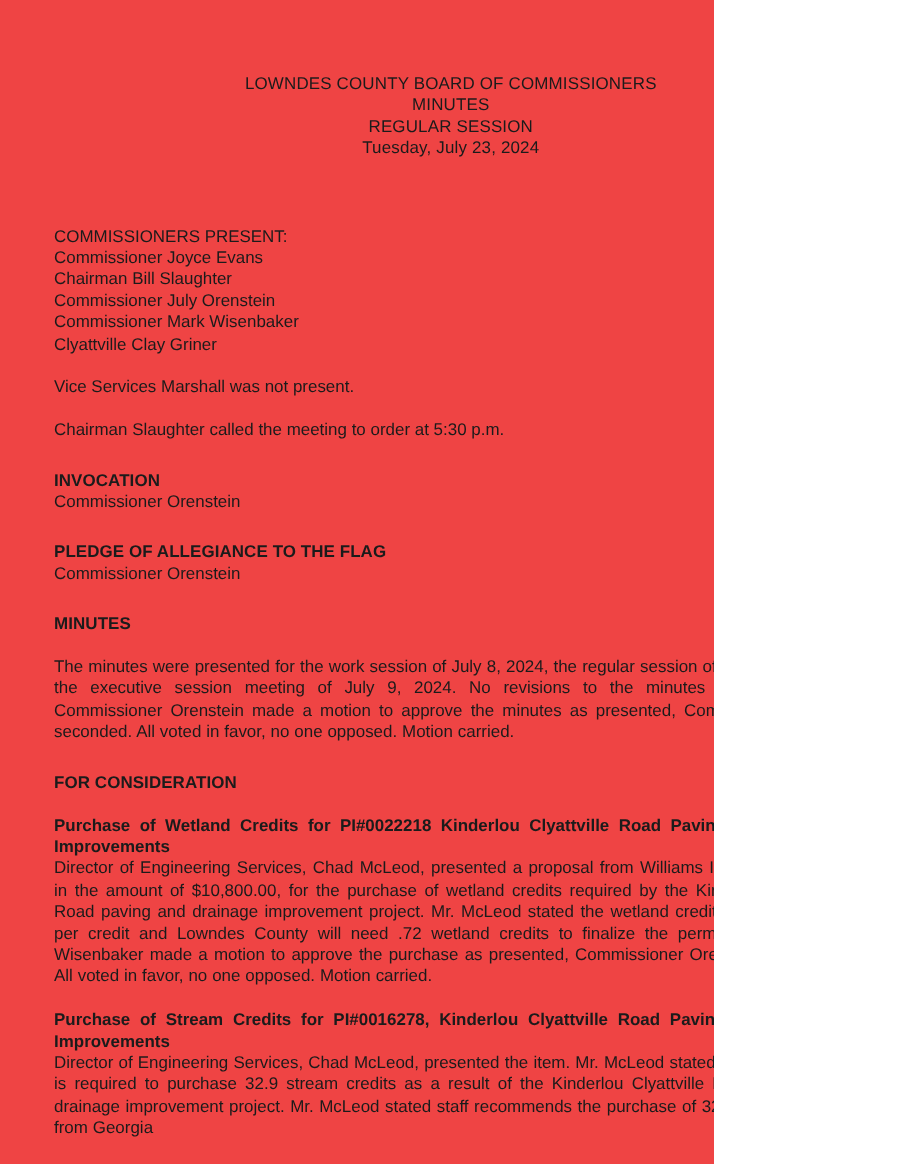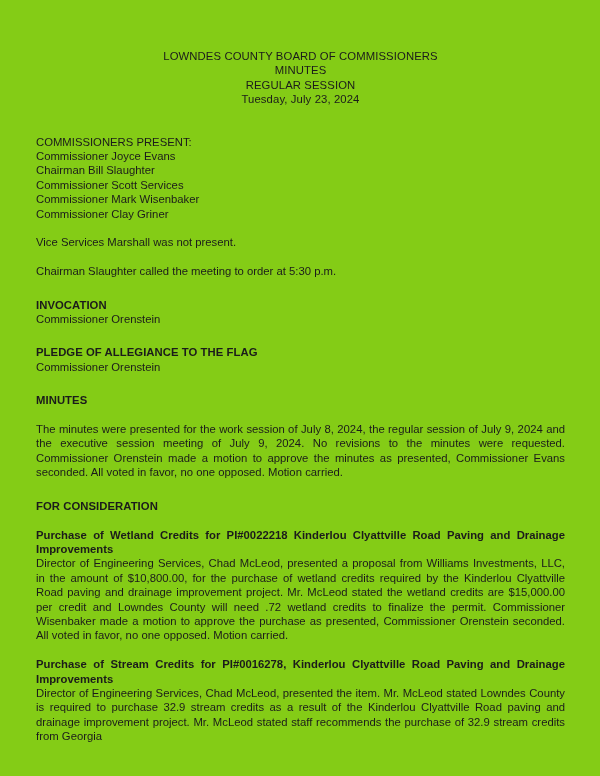--- a/index.html
+++ b/index.html
@@ -2,23 +2,23 @@
 <html><head>
 <meta charset="utf-8">
 <style>
   html, body {
     margin: 0;
     padding: 0;
     background: #ffffff;
   }
   .page {
     position: relative;
-    width: 600px;
+    width: 476px;
     height: 776px;
-    background: #84cc16;
+    background: #ef4444;
     overflow: hidden;
     font-family: "Liberation Sans", sans-serif;
     color: #1b1b1b;
     -webkit-font-smoothing: antialiased;
   }
   .content {
     position: absolute;
     left: 36px;
     top: 0;
     width: 529px;
@@ -30,21 +30,21 @@
     margin-top: 49px;
     font-size: 11.3px;
     line-height: 14.4px;
     letter-spacing: 0.01em;
   }
   .doc-header .hline { display: block; white-space: pre; }
 
   
   .block { font-size: 11.3px; line-height: 14.4px; }
 
-  .attendees { margin-top: 28px; }
+  .attendees { margin-top: 44px; }
   .attendees .line { display: block; white-space: pre; }
 
   .standalone { margin-top: 14.4px; }
 
   .section-head {
     font-weight: bold;
     font-size: 11.3px;
     line-height: 14.4px;
     letter-spacing: 0.005em;
   }
@@ -79,23 +79,23 @@
       <span class="hline">LOWNDES COUNTY BOARD OF COMMISSIONERS</span>
       <span class="hline">MINUTES</span>
       <span class="hline">REGULAR SESSION</span>
       <span class="hline">Tuesday, July 23, 2024</span>
     </div>
 
     <div class="block attendees">
       <span class="line">COMMISSIONERS PRESENT:</span>
       <span class="line">Commissioner Joyce Evans</span>
       <span class="line">Chairman Bill Slaughter</span>
-      <span class="line">Commissioner Scott Services</span>
+      <span class="line">Commissioner July Orenstein</span>
       <span class="line">Commissioner Mark Wisenbaker</span>
-      <span class="line">Commissioner Clay Griner</span>
+      <span class="line">Clyattville Clay Griner</span>
     </div>
 
     <div class="block standalone">Vice Services Marshall was not present.</div>
 
     <div class="block standalone">Chairman Slaughter called the meeting to order at 5:30 p.m.</div>
 
     <div class="section-head gap-before">INVOCATION</div>
     <div class="block">Commissioner Orenstein</div>
 
     <div class="section-head gap-before">PLEDGE OF ALLEGIANCE TO THE FLAG</div>

